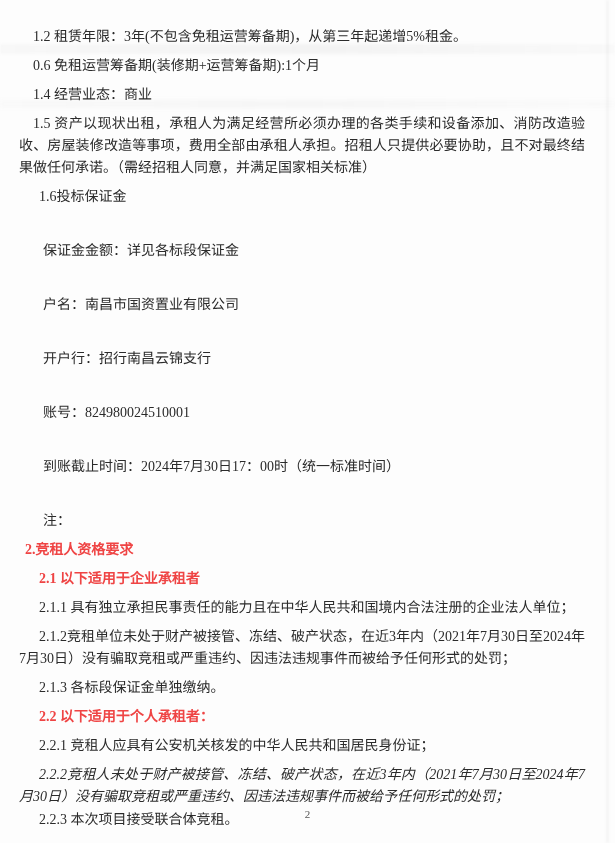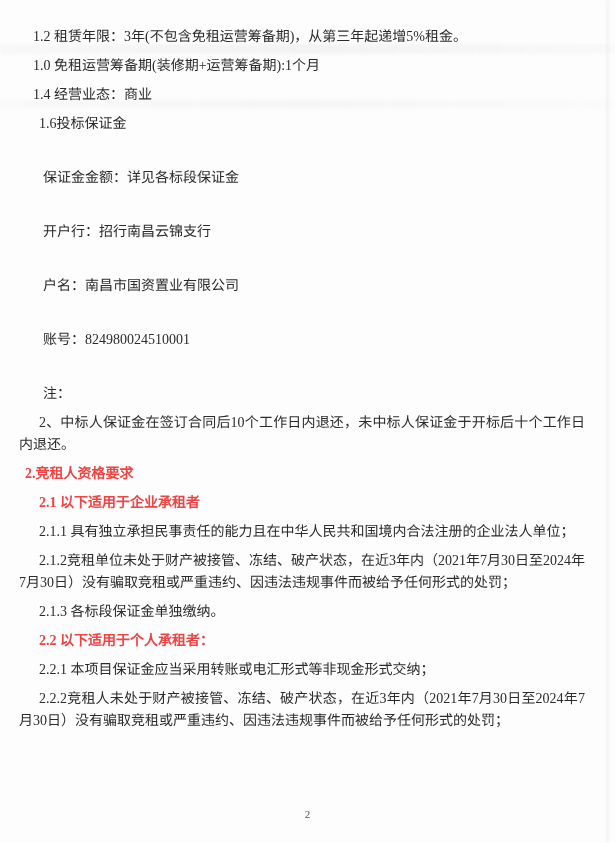--- a/index.html
+++ b/index.html
@@ -23,21 +23,21 @@
   }
   .para {
     margin: 0 0 7px 0;
     text-align: justify;
   }
   .i0 { text-indent: 6px; }
   .i1 { text-indent: 14px; }
   .i2 { text-indent: 20px; }
   .i3 { text-indent: 24px; margin-top: 32px; }
   .bold { font-weight: bold; color: #ef4444; }
-  .tight { margin-bottom: 1px; }
+  .tight { margin-bottom: 1px; font-style: italic; }
   .footer {
     position: absolute;
     left: 0;
     right: 0;
     bottom: 18px;
     text-align: center;
     font-size: 11px;
     color: #555;
     text-indent: 0;
   }
@@ -65,33 +65,35 @@
 </head>
 <body>
 
 <div class="page">
 
   <div class="artifact artifact-band-1"></div>
   <div class="artifact artifact-band-2"></div>
   <div class="artifact artifact-edge"></div>
 
   <p class="para i1">1.2 租赁年限：3年(不包含免租运营筹备期)，从第三年起递增5%租金。</p>
-  <p class="para i1">1.0 免租运营筹备期(装修期+运营筹备期):1个月</p>
+  <p class="para i1">0.6 免租运营筹备期(装修期+运营筹备期):1个月</p>
   <p class="para i1">1.4 经营业态：商业</p>
+  <p class="para i1">1.5 资产以现状出租，承租人为满足经营所必须办理的各类手续和设备添加、消防改造验收、房屋装修改造等事项，费用全部由承租人承担。招租人只提供必要协助，且不对最终结果做任何承诺。（需经招租人同意，并满足国家相关标准）</p>
   <p class="para i2">1.6投标保证金</p>
   <p class="para i3">保证金金额：详见各标段保证金</p>
+  <p class="para i3">户名：南昌市国资置业有限公司</p>
   <p class="para i3">开户行：招行南昌云锦支行</p>
-  <p class="para i3">户名：南昌市国资置业有限公司</p>
   <p class="para i3">账号：824980024510001</p>
+  <p class="para i3">到账截止时间：2024年7月30日17：00时（统一标准时间）</p>
   <p class="para i3">注：</p>
-  <p class="para i2">2、中标人保证金在签订合同后10个工作日内退还，未中标人保证金于开标后十个工作日内退还。</p>
   <p class="para i0 bold">2.竞租人资格要求</p>
   <p class="para i2 bold">2.1 以下适用于企业承租者</p>
   <p class="para i2">2.1.1 具有独立承担民事责任的能力且在中华人民共和国境内合法注册的企业法人单位；</p>
   <p class="para i2">2.1.2竞租单位未处于财产被接管、冻结、破产状态，在近3年内（2021年7月30日至2024年7月30日）没有骗取竞租或严重违约、因违法违规事件而被给予任何形式的处罚；</p>
   <p class="para i2">2.1.3 各标段保证金单独缴纳。</p>
   <p class="para i2 bold">2.2 以下适用于个人承租者：</p>
-  <p class="para i2">2.2.1 本项目保证金应当采用转账或电汇形式等非现金形式交纳；</p>
+  <p class="para i2">2.2.1 竞租人应具有公安机关核发的中华人民共和国居民身份证；</p>
   <p class="para i2 tight">2.2.2竞租人未处于财产被接管、冻结、破产状态，在近3年内（2021年7月30日至2024年7月30日）没有骗取竞租或严重违约、因违法违规事件而被给予任何形式的处罚；</p>
+  <p class="para i2">2.2.3 本次项目接受联合体竞租。</p>
 
   <div class="footer">2</div>
 
 </div>
 
 </body></html>

